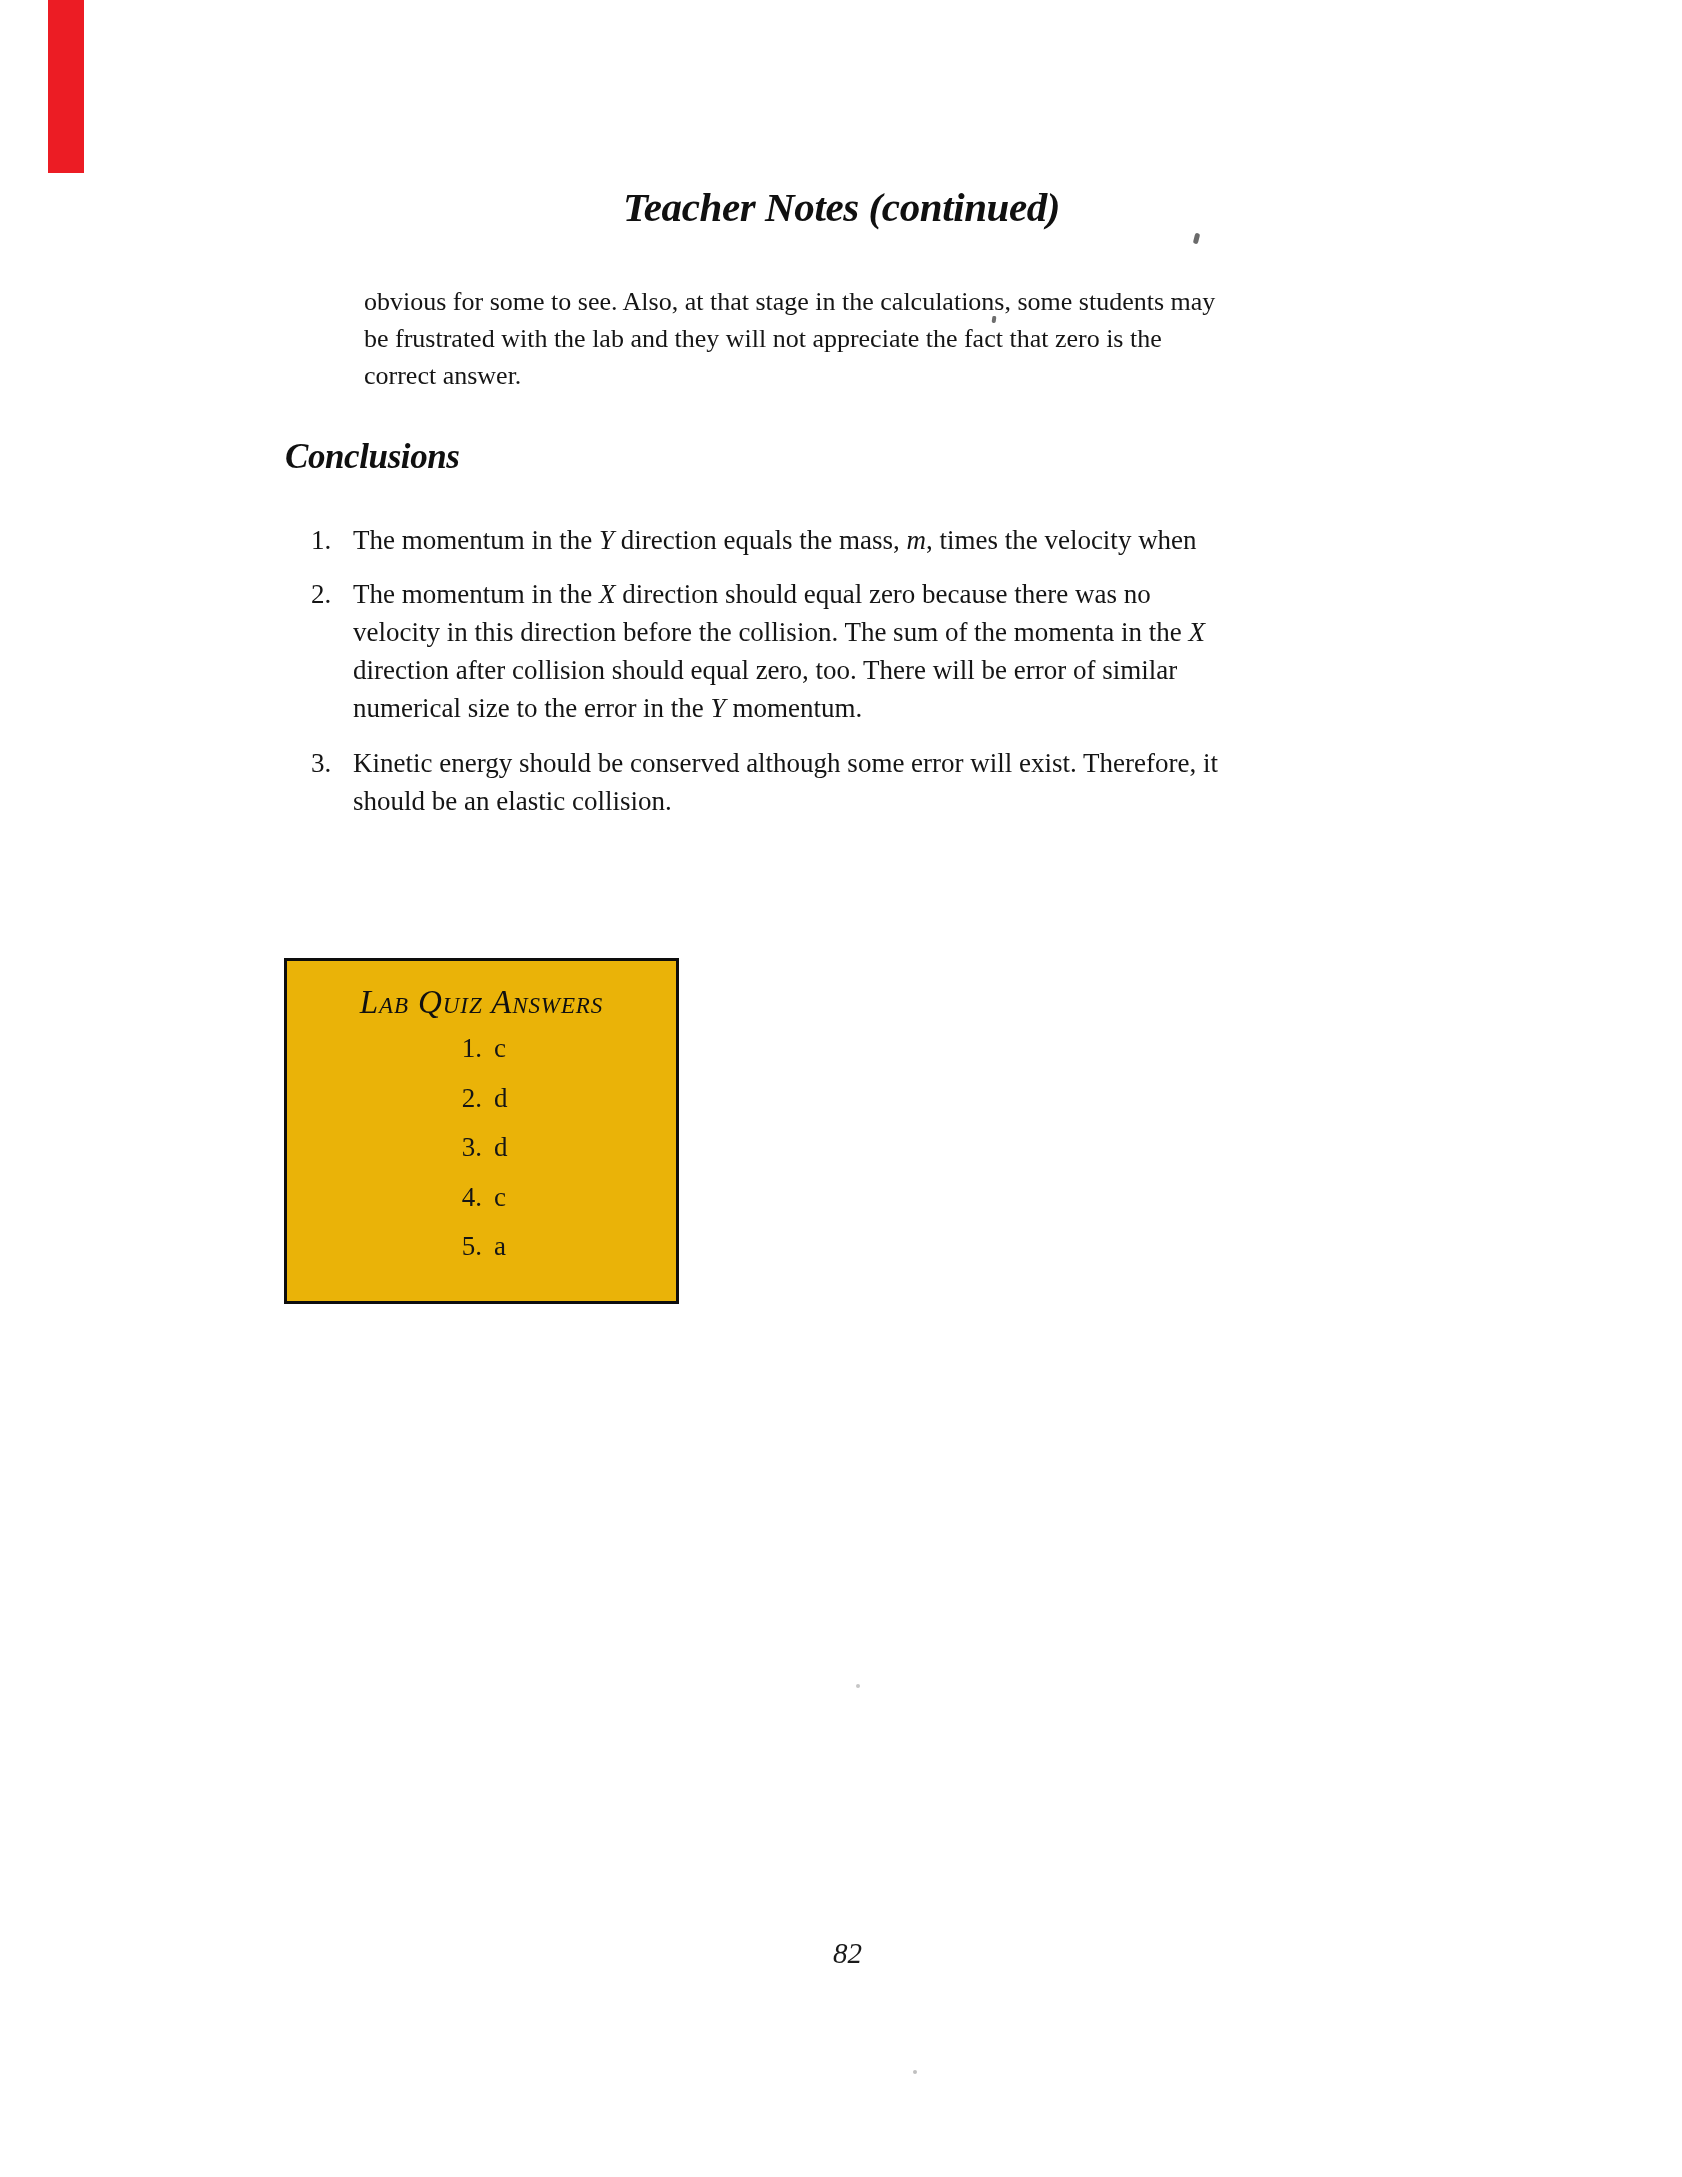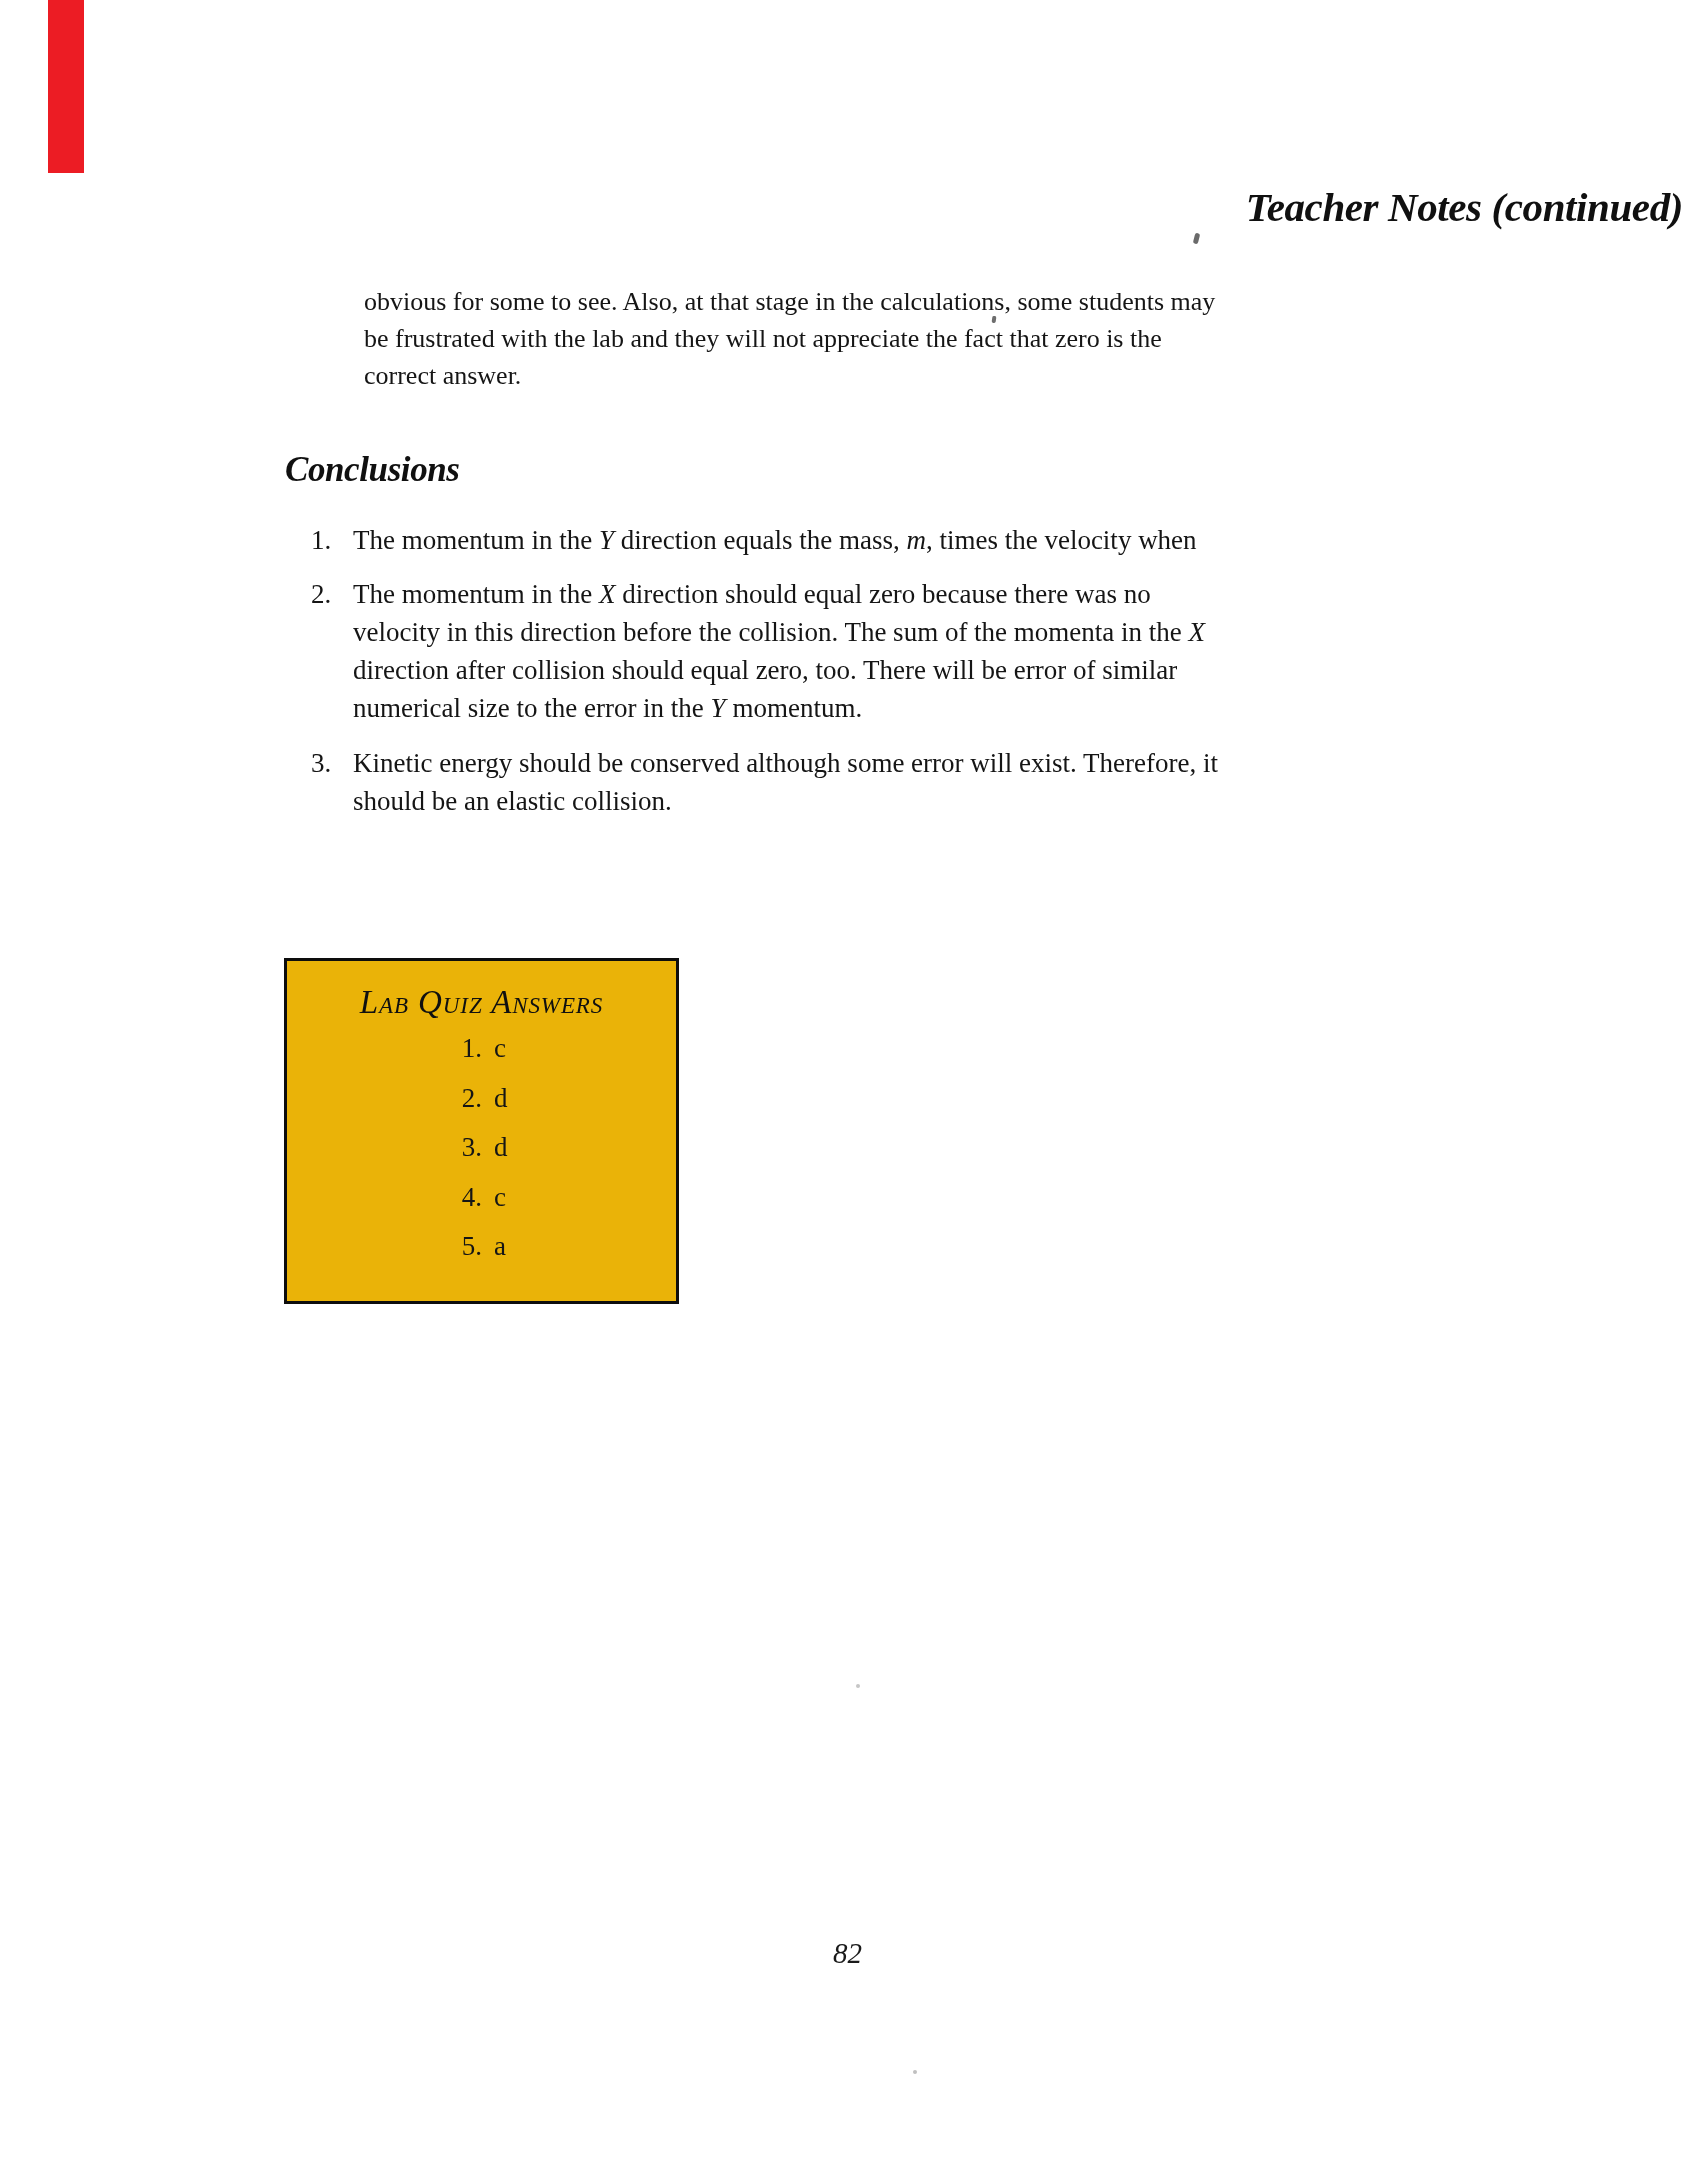--- a/index.html
+++ b/index.html
@@ -11,32 +11,32 @@
     color:#151515;
     overflow:hidden;
   }
   .red-bar{
     position:absolute;left:48px;top:0;
     width:36px;height:173px;
     background:#ec1c24;
   }
   .doc-title{
     position:absolute;left:0;top:183px;width:100%;
-    margin:0;text-align:right;
+    margin:0;text-align:center;
     font-size:41px;font-weight:700;font-style:italic;
     letter-spacing:-0.4px;
     color:#101010;
     font-family:Liberation Serif, serif;
   }
   .intro{
     position:absolute;left:364px;top:283px;
     font-size:26px;line-height:37px;
   }
   .section-heading{
-    position:absolute;left:285px;top:450px;
+    position:absolute;left:285px;top:437px;
     margin:0;
     font-size:35px;font-weight:700;font-style:italic;
     letter-spacing:-0.4px;
     color:#101010;
   }
   .list{
     position:absolute;left:311px;top:521px;width:1090px;
   }
   .list-item{
     display:flex;

